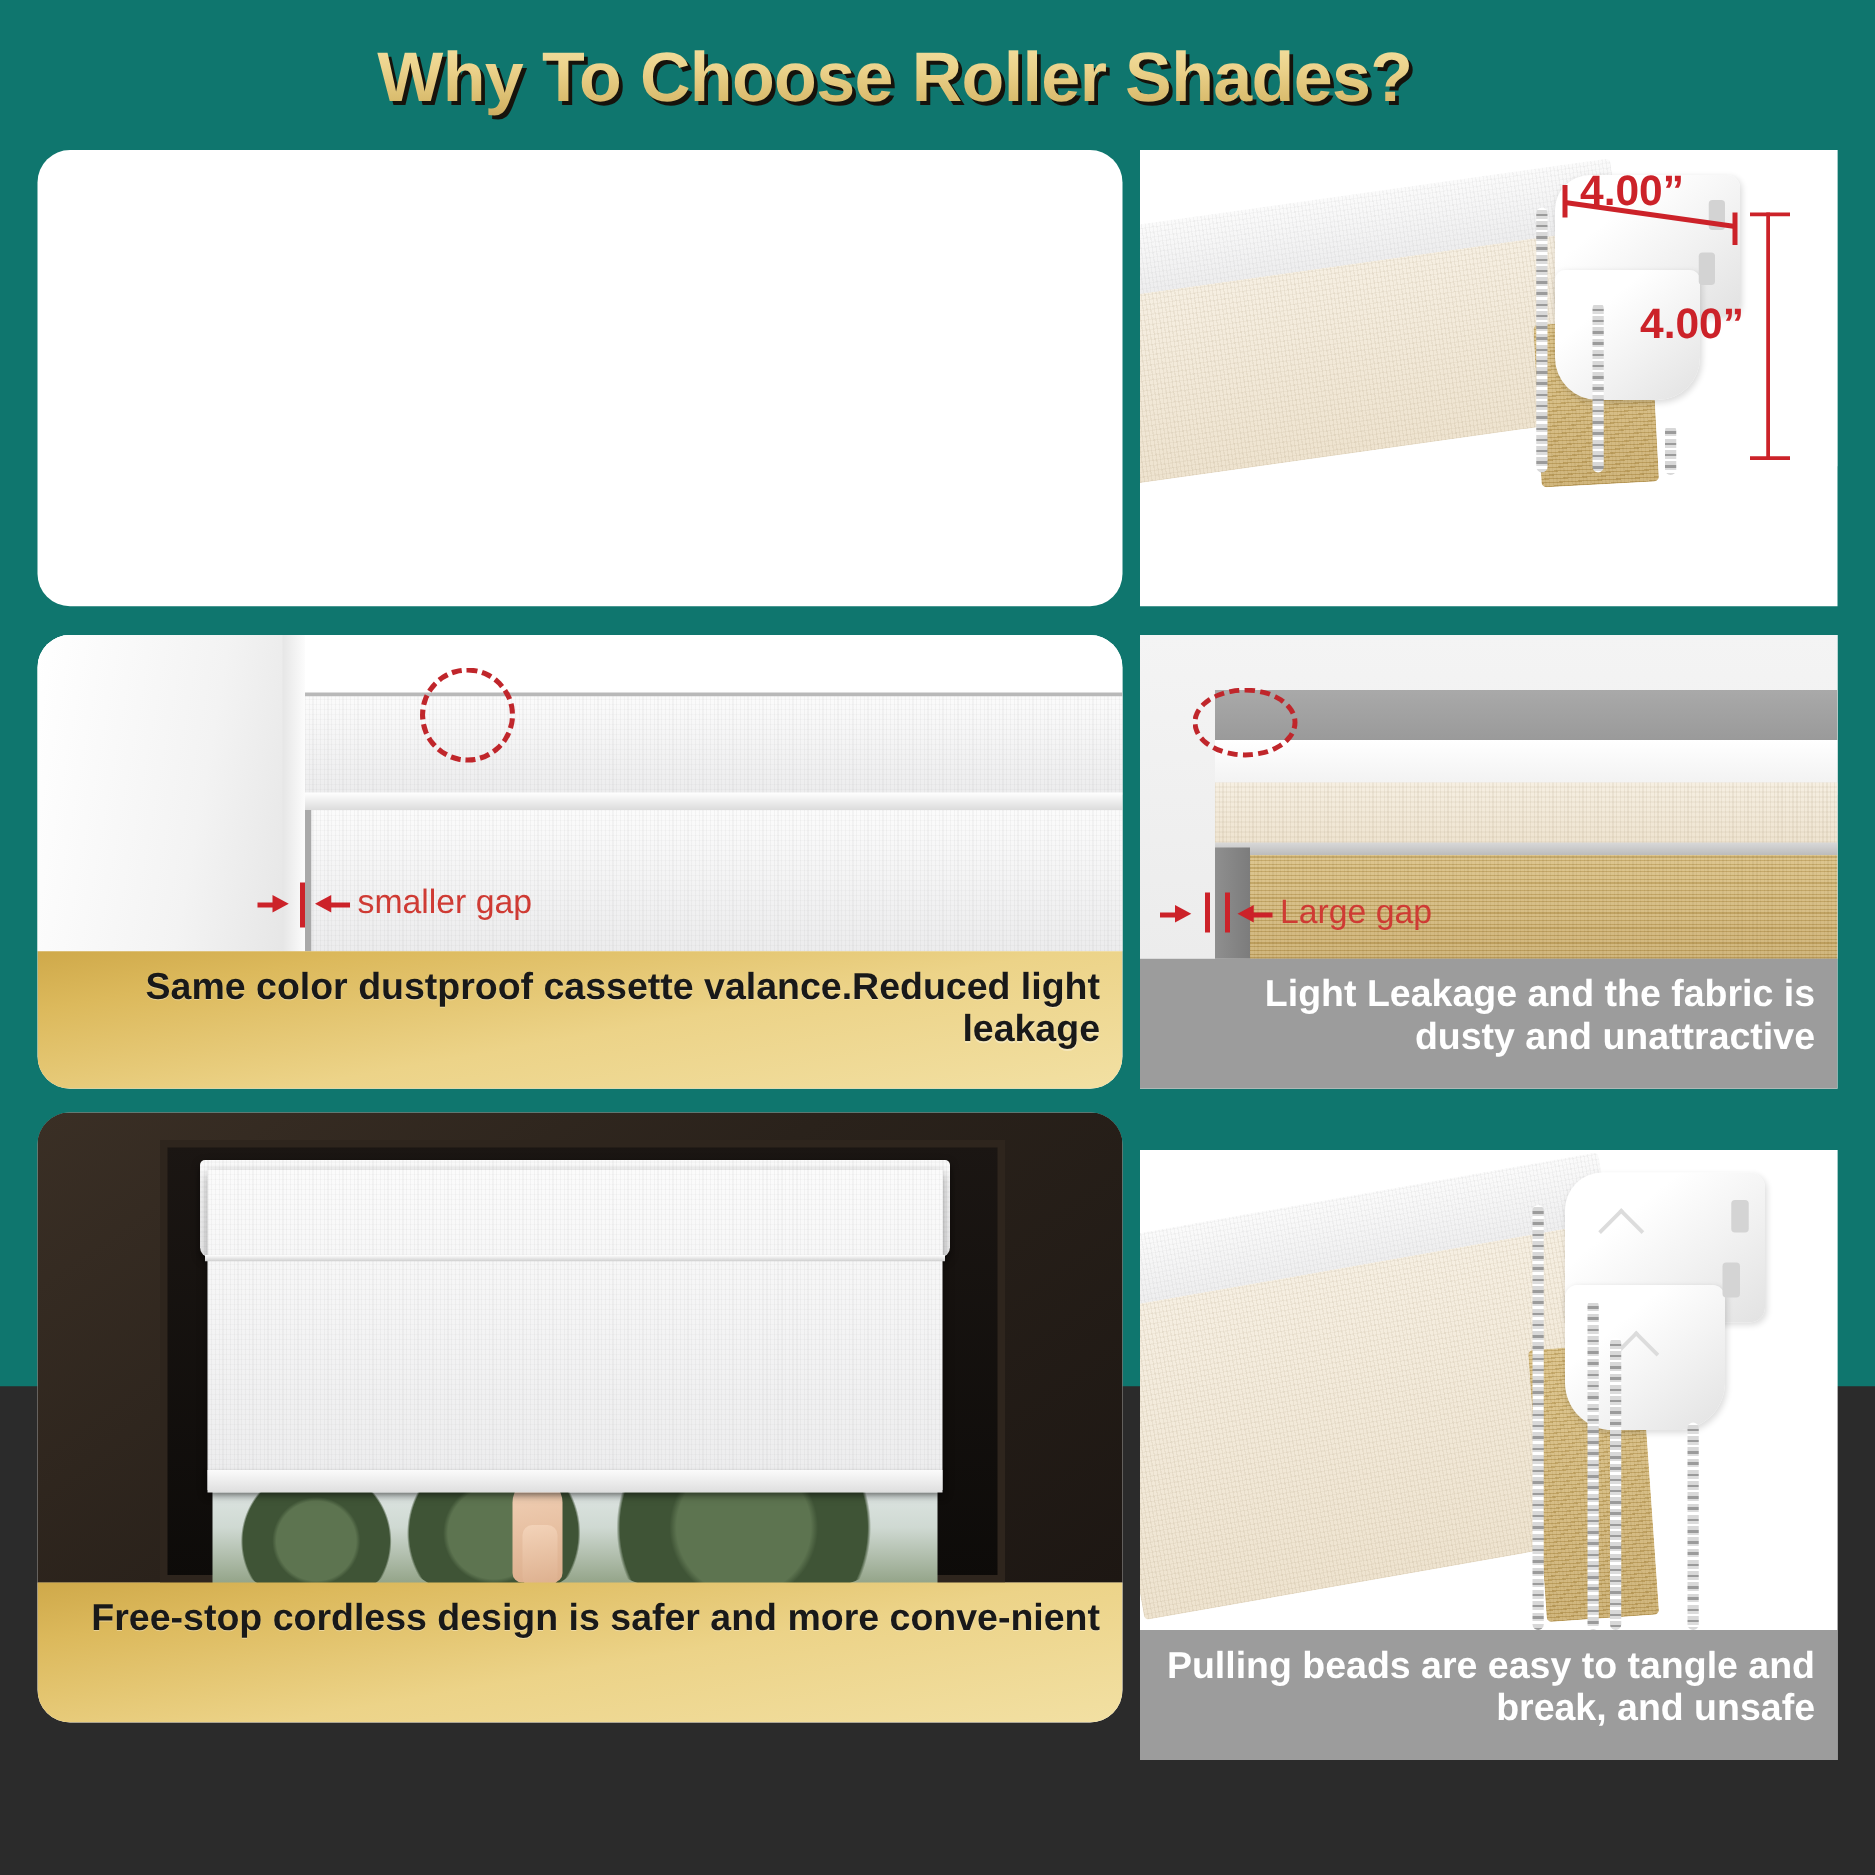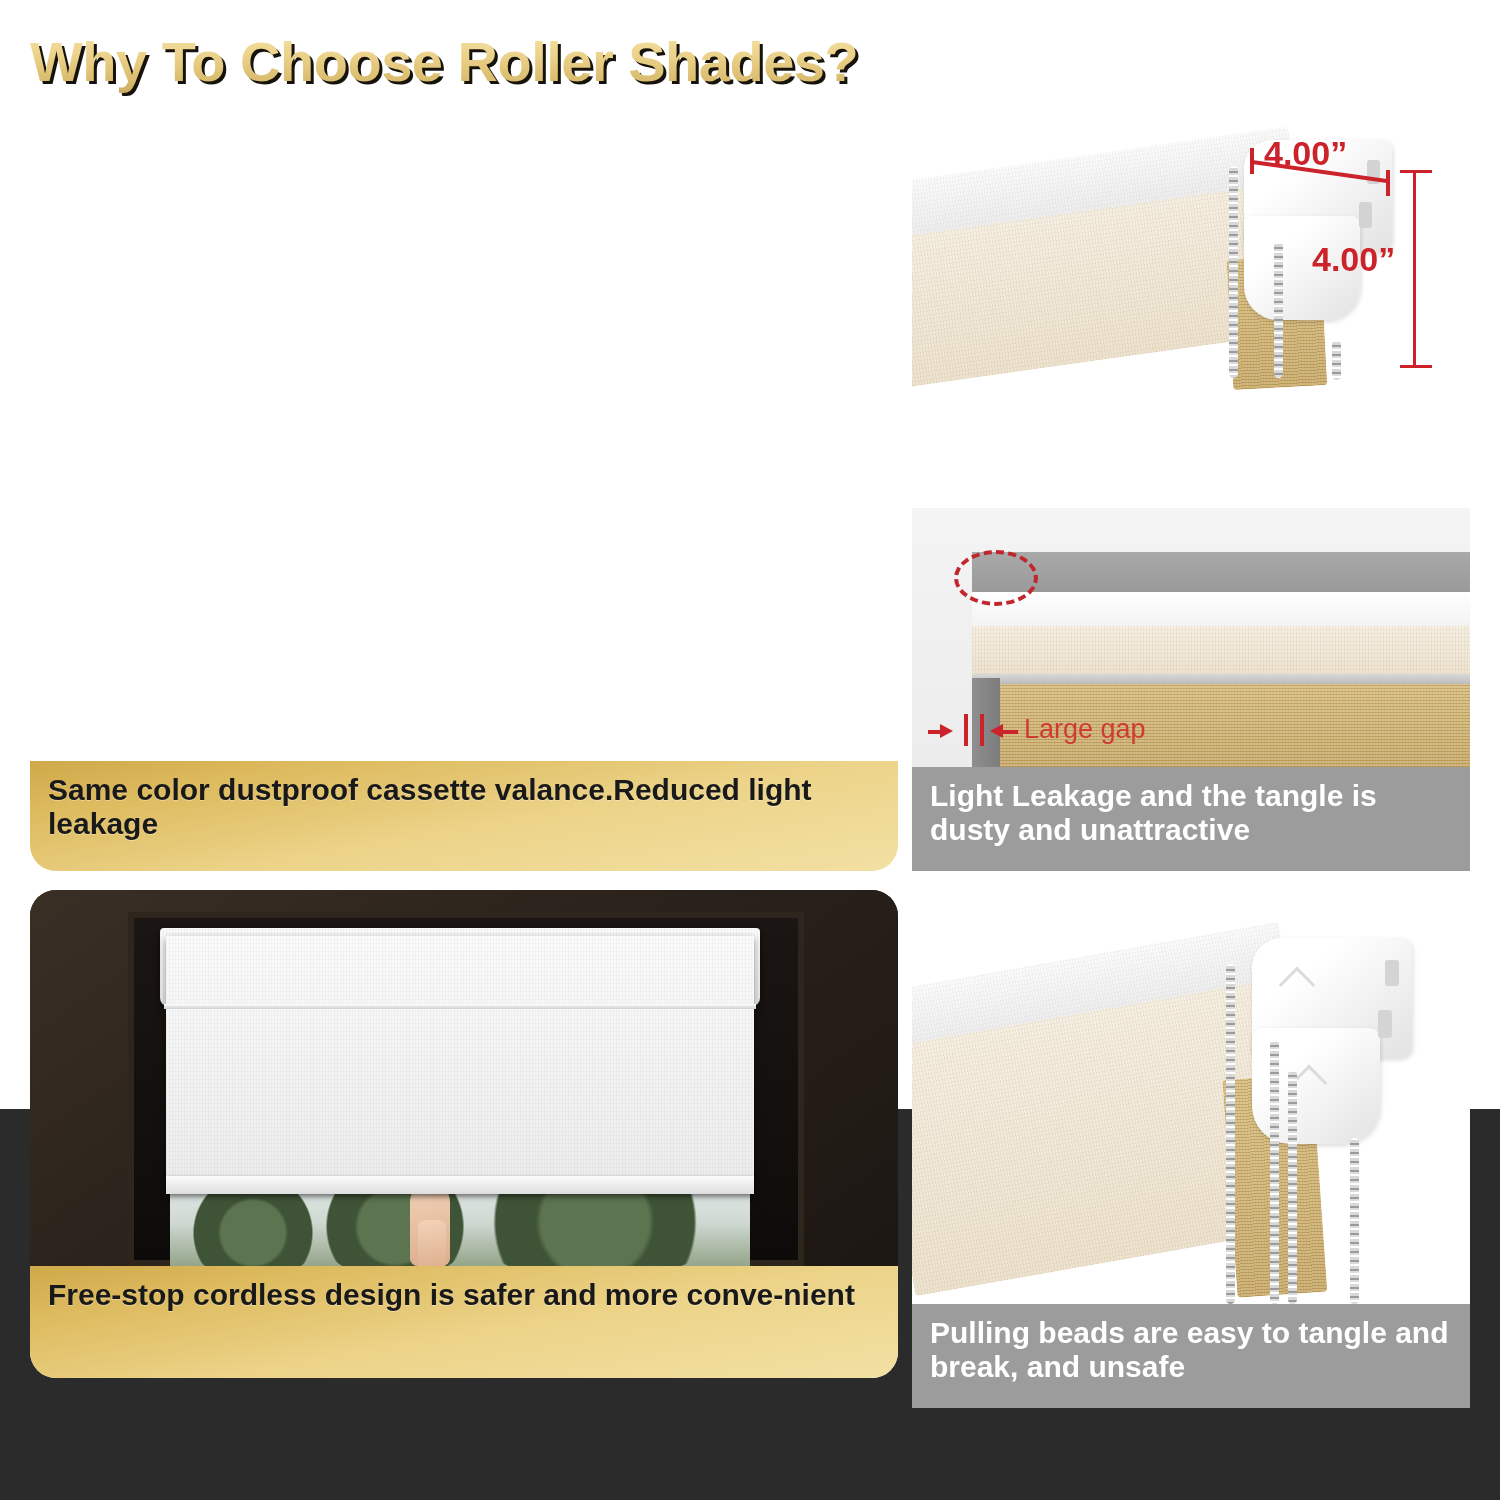--- a/index.html
+++ b/index.html
@@ -10,21 +10,22 @@
     height: 1500px;
     background: #2b2b2b;
     font-family: "Liberation Sans", sans-serif;
     overflow: hidden;
   }
 
   .page {
     position: relative;
     width: 1500px;
     height: 1109px;
-    background: #ffffff;
+    background: #0f766e;
+    text-align: right;
   }
 
   
   .title {
     position: absolute;
     left: 30px;
     top: 24px;
     width: 1100px;
     height: 76px;
     font-size: 56px;
@@ -300,20 +301,39 @@
 
         <div class="dimline" style="left:501px; top:50px; width:3px; height:198px;"></div>
         <div class="dimline" style="left:488px; top:50px; width:32px; height:3px;"></div>
         <div class="dimline" style="left:488px; top:245px; width:32px; height:3px;"></div>
         <div class="dimtext" style="left:400px; top:120px; font-size:34px;">4.00”</div>
       </div>
 
     </div>
 
     <div class="panel left p-ml">
+      <div class="pic pic-ml">
+
+        <div style="position:absolute; left:0; top:0; width:212px; height:253px; background:linear-gradient(100deg,#ffffff,#f3f3f3 60%,#e4e4e4 100%);"></div>
+        <div style="position:absolute; left:196px; top:0; width:18px; height:253px; background:linear-gradient(90deg,#e6e6e6,#fcfcfc);"></div>
+
+        <div class="wh-fab" style="position:absolute; left:214px; top:46px; width:654px; height:82px; border-top:3px solid #b9b9b9;"></div>
+        <div style="position:absolute; left:214px; top:126px; width:654px; height:14px; background:linear-gradient(180deg,#ffffff,#dcdcdc);"></div>
+        <div class="wh-fab" style="position:absolute; left:214px; top:140px; width:654px; height:113px;"></div>
+        <div style="position:absolute; left:214px; top:140px; width:5px; height:113px; background:#a9a9a9;"></div>
+
+        <div class="dashcircle" style="left:306px; top:26px; width:76px; height:76px;"></div>
+
+        <div class="arrow-r" style="left:188px; top:208px;"></div>
+        <div class="dimline" style="left:176px; top:214px; width:16px; height:4px;"></div>
+        <div class="dimline" style="left:210px; top:198px; width:4px; height:36px;"></div>
+        <div class="arrow-l" style="left:222px; top:208px;"></div>
+        <div class="dimline" style="left:234px; top:214px; width:16px; height:4px;"></div>
+        <div class="gaplabel" style="left:256px; top:198px;">smaller gap</div>
+      </div>
 
       <div class="caption gold cap-ml">Same color dustproof cassette valance.Reduced light leakage</div>
     </div>
 
     <div class="panel right p-mr">
       <div class="pic pic-mr">
 
         <div style="position:absolute; left:0; top:0; width:100%; height:259px; background:linear-gradient(180deg,#f4f4f4,#ececec);"></div>
 
         <div style="position:absolute; left:60px; top:44px; width:498px; height:40px; background:linear-gradient(180deg,#a9a9a9,#9a9a9a);"></div>
@@ -327,21 +347,21 @@
 
         <div class="arrow-r" style="left:28px; top:216px;"></div>
         <div class="dimline" style="left:16px; top:222px; width:14px; height:4px;"></div>
         <div class="dimline" style="left:52px; top:206px; width:4px; height:32px;"></div>
         <div class="dimline" style="left:68px; top:206px; width:4px; height:32px;"></div>
         <div class="arrow-l" style="left:78px; top:216px;"></div>
         <div class="dimline" style="left:90px; top:222px; width:16px; height:4px;"></div>
         <div class="gaplabel" style="left:112px; top:206px;">Large gap</div>
       </div>
 
-      <div class="caption gray cap-mr">Light Leakage and the tangle is dusty and unattractive</div>
+      <div class="caption gray cap-mr">Light Leakage and the fabric is dusty and unattractive</div>
     </div>
 
     <div class="panel left p-bl">
       <div class="pic pic-bl">
         <div class="room"></div>
         <div class="win-frame"></div>
 
         <div class="win-glass">
           <div class="tree" style="left:18px; width:130px; height:96px;"></div>
           <div class="tree" style="left:150px; width:150px; height:110px;"></div>

